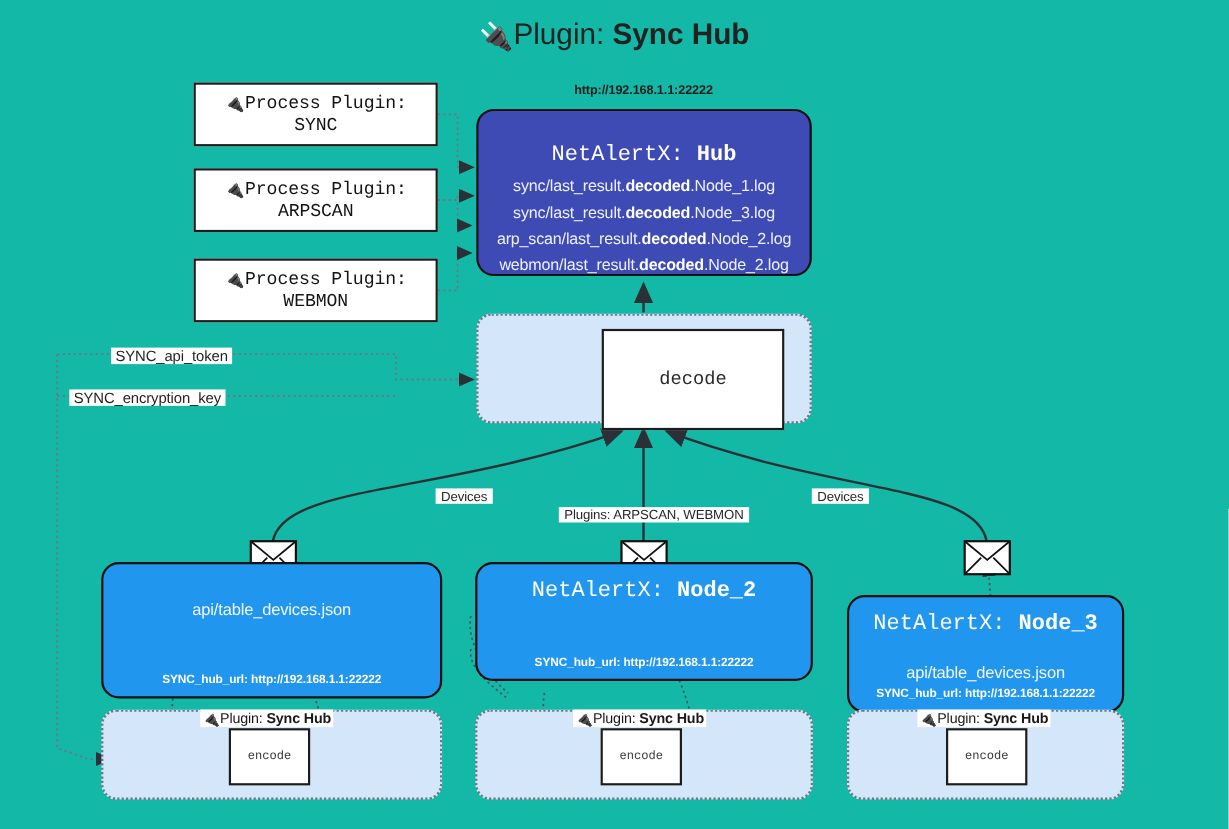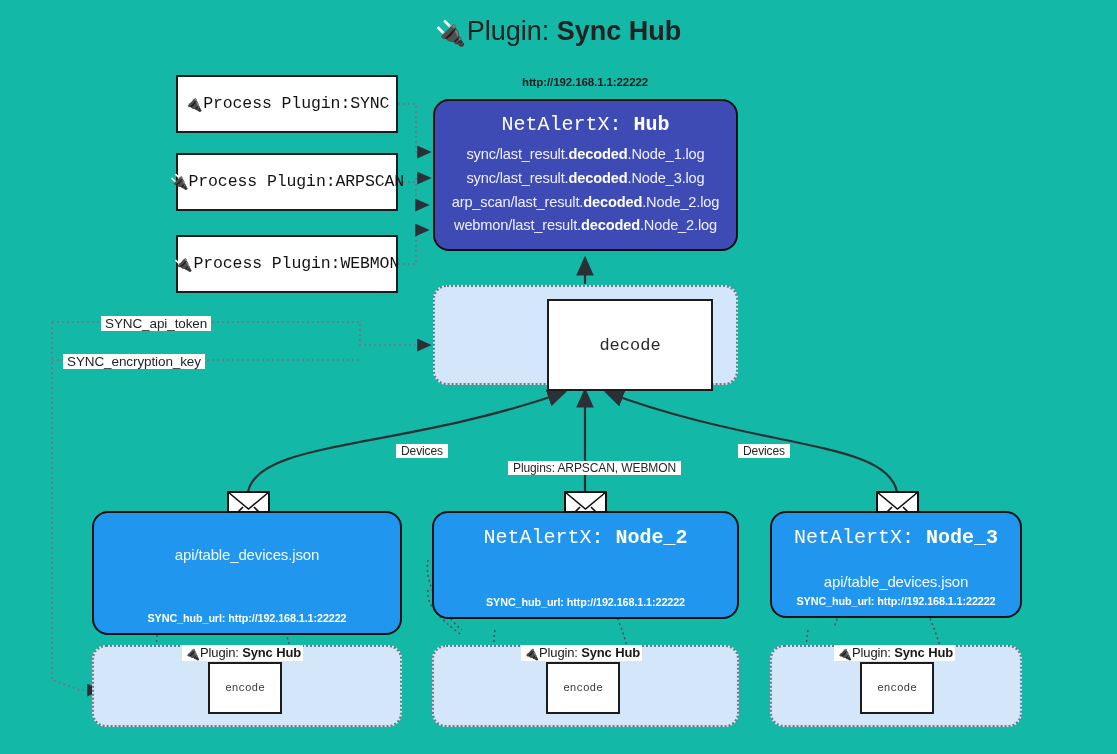--- a/index.html
+++ b/index.html
@@ -51,21 +51,21 @@
     position: absolute;
     box-sizing: border-box;
     width: 222px;
     height: 58px;
     background: #ffffff;
     border: 2px solid #1c1c1c;
     font-family: "Liberation Mono", "DejaVu Sans Mono", monospace;
     font-size: 16.5px;
     color: #131313;
     display: flex;
-    flex-direction: row;
+    flex-direction: column;
     align-items: center;
     justify-content: center;
     line-height: 1.22;
     letter-spacing: -0.1px;
   }
   .proc-box .l1 { white-space: nowrap; }
   .proc-box .l2 { white-space: nowrap; }
   .proc-box .pi {
     font-family: "Liberation Sans", sans-serif;
     font-size: 15px;
@@ -98,21 +98,21 @@
     background: #3f4bb5;
     border: 2px solid #111111;
     border-radius: 16px;
     padding-top: 8px;
   }
   #hub .hub-title {
     text-align: center;
     color: #ffffff;
     font-family: "Liberation Mono", "DejaVu Sans Mono", monospace;
     font-size: 20px;
-    margin: 4px 0 7px 0;
+    margin: 20px 0 7px 0;
     white-space: nowrap;
   }
   #hub .hub-title b { font-weight: bold; }
   .hub-line {
     color: #eef0ff;
     font-size: 14.6px;
     text-align: center;
     line-height: 1.63;
     white-space: nowrap;
     letter-spacing: -0.15px;
@@ -209,21 +209,21 @@
     width: 100%;
     text-align: center;
     color: #ffffff;
     font-size: 10.8px;
     font-weight: bold;
     white-space: nowrap;
     letter-spacing: -0.1px;
   }
   #node1 { left: 92px;  top: 511px; width: 310px; height: 124px; }
   #node2 { left: 432px; top: 511px; width: 307px; height: 108px; }
-  #node3 { left: 770px; top: 511px; width: 252px; height: 107px; }
+  #node3 { left: 770px; top: 541px; width: 252px; height: 107px; }
   #node1 .nl-top { margin-top: 20px; }
   #node3 .nl-top { margin-top: 20px; }
   #node2 .nl-top { margin-top: 9px; }
 
   
   .sync-band {
     position: absolute;
     box-sizing: border-box;
     background: #d4e6f9;
     border: 2px dotted #6f7782;

